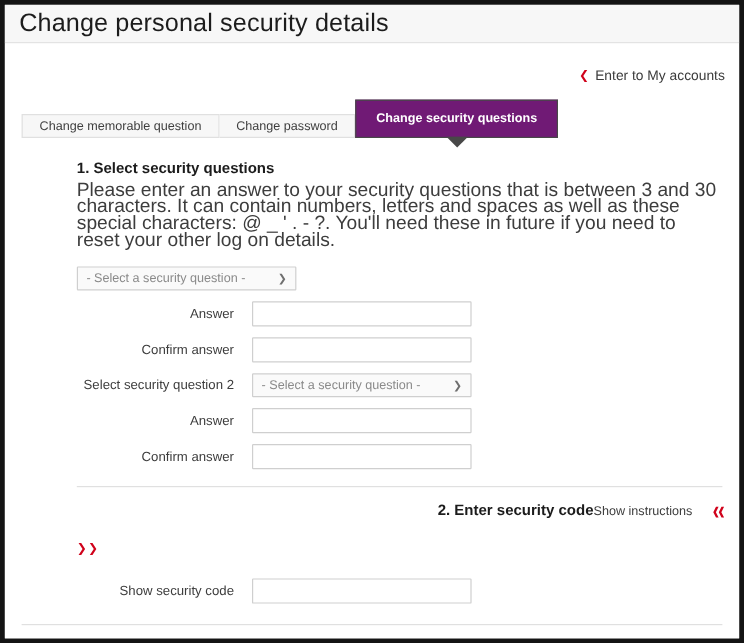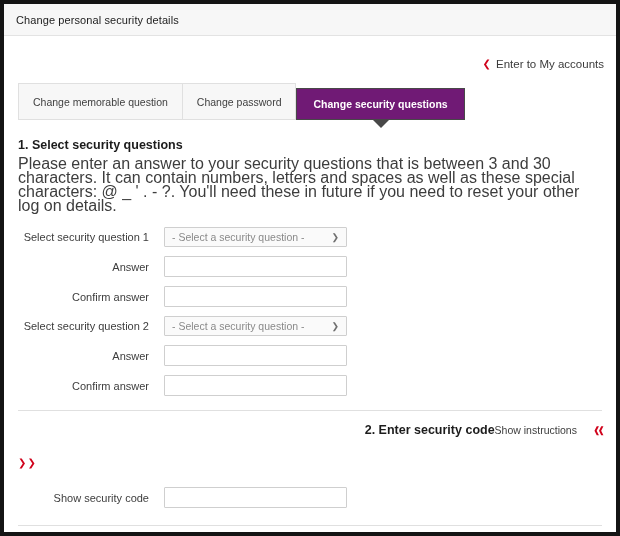--- a/index.html
+++ b/index.html
@@ -31,21 +31,21 @@
   .page-header {
     height: 32px;
     background: #f7f7f7;
     border-bottom: 1px solid #e3e3e3;
     display: flex;
     align-items: center;
     padding-left: 12px;
     box-sizing: border-box;
   }
   .page-title {
-    font-size: 11px;
+    font-size: 21px;
     color: #1c1c1c;
     font-weight: normal;
     letter-spacing: 0.1px;
   }
 
   
   .backlink-row {
     display: flex;
     justify-content: flex-end;
     padding: 22px 12px 0 0;
@@ -67,21 +67,21 @@
   }
 
   
   .tabs {
     display: flex;
     align-items: flex-end;
     margin: 13px 0 0 14px;
     position: relative;
   }
   .tab {
-    height: 37px;
+    height: 20px;
     display: flex;
     align-items: center;
     justify-content: center;
     font-size: 10.5px;
     box-sizing: border-box;
     cursor: pointer;
     white-space: nowrap;
   }
   .tab.inactive {
     background: #f7f7f7;
@@ -109,20 +109,21 @@
     width: 0;
     height: 0;
     border-left: 9px solid transparent;
     border-right: 9px solid transparent;
     border-top: 9px solid #484848;
   }
 
   
   .content {
     padding: 0 14px;
+    margin-left: 46px;
   }
   .section-heading {
     font-size: 12.5px;
     font-weight: bold;
     color: #1c1c1c;
     margin-top: 18px;
   }
   .section-intro {
     font-size: 16px;
     color: #3d3d3d;
@@ -294,21 +295,20 @@
     </div>
 
     <div class="content">
 
       <div class="section-heading">1. Select security questions</div>
       <div class="section-intro">Please enter an answer to your security questions that is between 3 and 30 characters. It can contain numbers, letters and spaces as well as these special characters: @ _ ' . - ?. You'll need these in future if you need to reset your other log on details.</div>
 
       <div class="form">
 
         <div class="form-row">
-          <div class="form-label">Select security question 1</div>
           <div class="select-box">
             <span>- Select a security question -</span>
             <span class="select-chevron">❯</span>
           </div>
         </div>
 
         <div class="form-row">
           <div class="form-label">Answer</div>
           <input class="text-input" type="text" value="" style="">
         </div>

